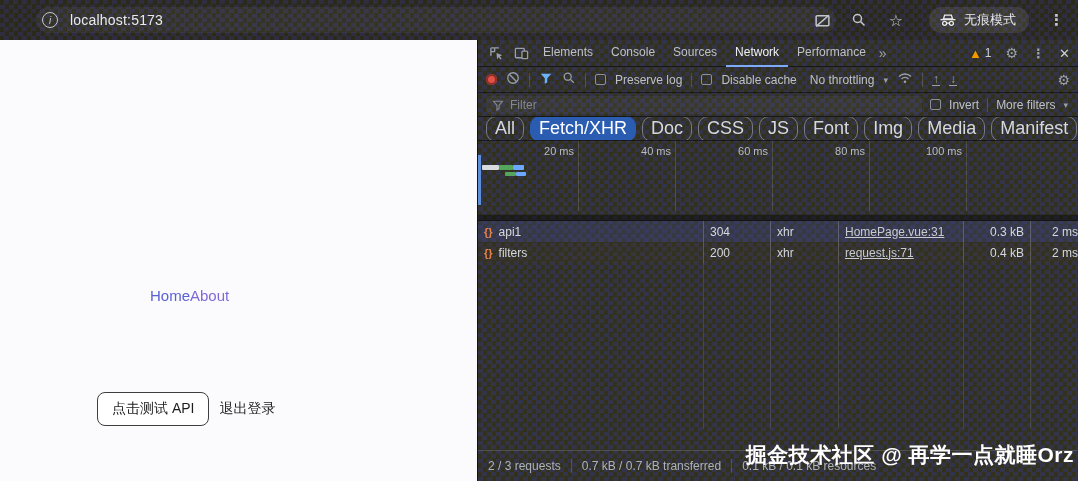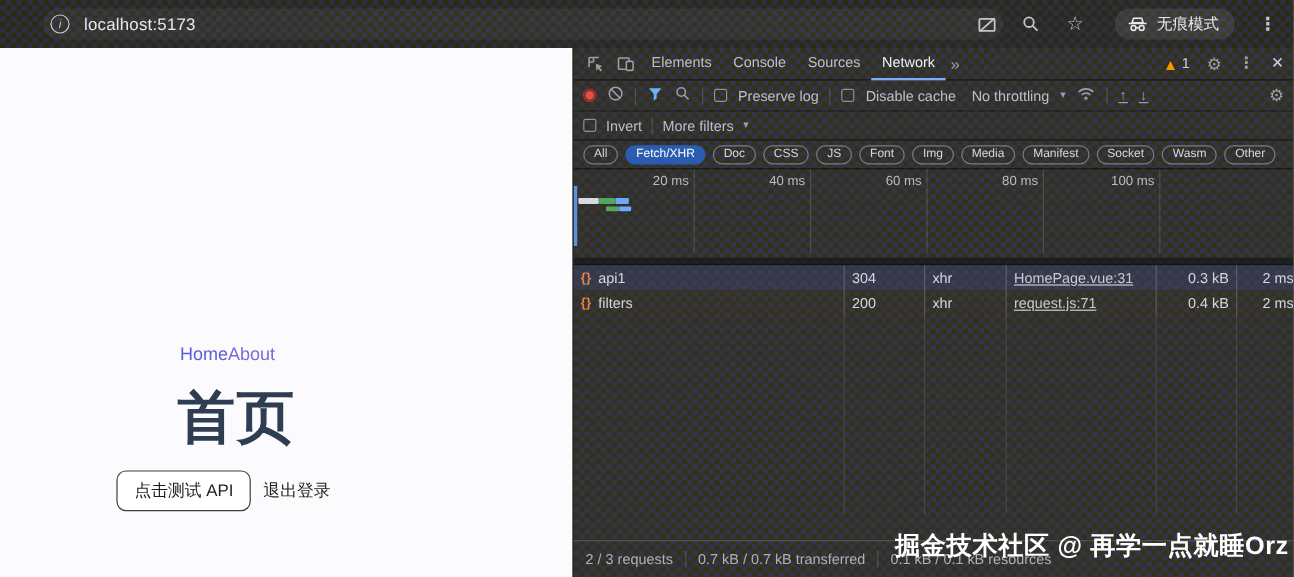--- a/index.html
+++ b/index.html
@@ -72,21 +72,21 @@
   #net-toolbar .spacer { flex:1; }
   #net-toolbar .gear { font-size:14px; }
 
   
   #filter-row { display:flex; align-items:center; height:24px; gap:8px; padding:0 10px 0 8px; border-bottom:1px solid rgba(0,0,0,0.5); }
   #filter-input { flex:1; display:flex; align-items:center; gap:6px; height:18px; border-radius:4px; background:rgba(255,255,255,0.045); padding:0 6px; }
   #filter-input .ph { color:#84888d; }
 
   
   #chip-row { display:flex; align-items:center; height:24px; gap:6px; padding:0 8px; border-bottom:1px solid rgba(0,0,0,0.5); overflow:hidden; }
-  .chip { border:1px solid #787c82; border-radius:10px; padding:1px 8px 2px; color:#d5d9dd; white-space:nowrap; cursor:pointer; font-size:10px; }
+  .chip { border:1px solid #787c82; border-radius:10px; padding:1px 8px 2px; color:#d5d9dd; white-space:nowrap; cursor:pointer; font-size:18px; }
   .chip.selected { background:#2a5db2; border-color:#2a5db2; color:#fff; }
 
   
   #overview { position:relative; height:80px; border-bottom:1px solid rgba(0,0,0,0.6); overflow:hidden; }
   .tick-label { position:absolute; top:4px; width:56px; text-align:right; color:#b9bdc2; font-size:11px;padding-left:8px; }
   .gridline { position:absolute; top:0; height:70px; width:1px; background:rgba(210,210,170,0.18); }
   .wbar { position:absolute; height:5px; border-radius:1px; }
   #ov-handle { position:absolute; left:0; top:14px; width:3px; height:50px; background:#5f8fd8; }
   #ov-strip { position:absolute; left:0; bottom:0; width:100%; height:6px; background:rgba(0,0,0,0.4); border-top:1px solid rgba(255,255,255,0.07); }
 
@@ -143,21 +143,20 @@
       </svg>
       <span>无痕模式</span>
     </div>
     <div class="kebab">⋮</div>
   </div>
 
   <div id="page">
     <div id="page-nav">
       <a id="link-home">Home</a><a id="link-about">About</a>
     </div>
-    <div id="page-title">首页</div>
     <div id="btn-row">
       <button id="test-api-btn">点击测试 API</button>
       <button id="logout-btn">退出登录</button>
     </div>
   </div>
 
   <div id="devtools" class="dither">
 
     <div id="dt-tabbar">
       <span class="ic">
@@ -170,20 +169,21 @@
       <span class="ic">
         <svg width="15" height="15" viewBox="0 0 16 16" fill="none" stroke="#9aa0a6" stroke-width="1.4">
           <rect x="1.5" y="2.5" width="9.5" height="10" rx="1"></rect>
           <rect x="8.5" y="5.5" width="6" height="8" rx="1" fill="#2e2d22"></rect>
         </svg>
       </span>
       <div class="dt-tab">Elements</div>
       <div class="dt-tab">Console</div>
       <div class="dt-tab">Sources</div>
       <div class="dt-tab active">Network</div>
+      <div class="dt-tab">Performance</div>
       <span id="more-tabs">»</span>
       <div class="spacer"></div>
       <div id="warn-badge">
         <span class="tri">▲</span>
         <span class="cnt">1</span>
       </div>
       <span class="gear glyph">⚙</span>
       <span class="kb">⋮</span>
       <span class="close">✕</span>
     </div>
@@ -224,20 +224,26 @@
         </svg>
       </span>
       <div class="vdiv"></div>
       <span class="tray-arrow">↑</span>
       <span class="tray-arrow">↓</span>
       <div class="spacer"></div>
       <span class="gear glyph">⚙</span>
     </div>
 
     <div id="filter-row">
+      <div id="filter-input">
+        <svg width="12" height="12" viewBox="0 0 16 16">
+          <path d="M2 3h12l-4.6 5.4V13l-2.8 1.6V8.4Z" fill="none" stroke="#84888d" stroke-width="1.5"></path>
+        </svg>
+        <span class="ph">Filter</span>
+      </div>
       <span class="chk"></span>
       <span class="lbl">Invert</span>
       <div class="vdiv"></div>
       <span class="lbl">More filters</span>
       <span class="caret">▾</span>
     </div>
 
     <div id="chip-row">
       <span class="chip">All</span>
       <span class="chip selected">Fetch/XHR</span>

